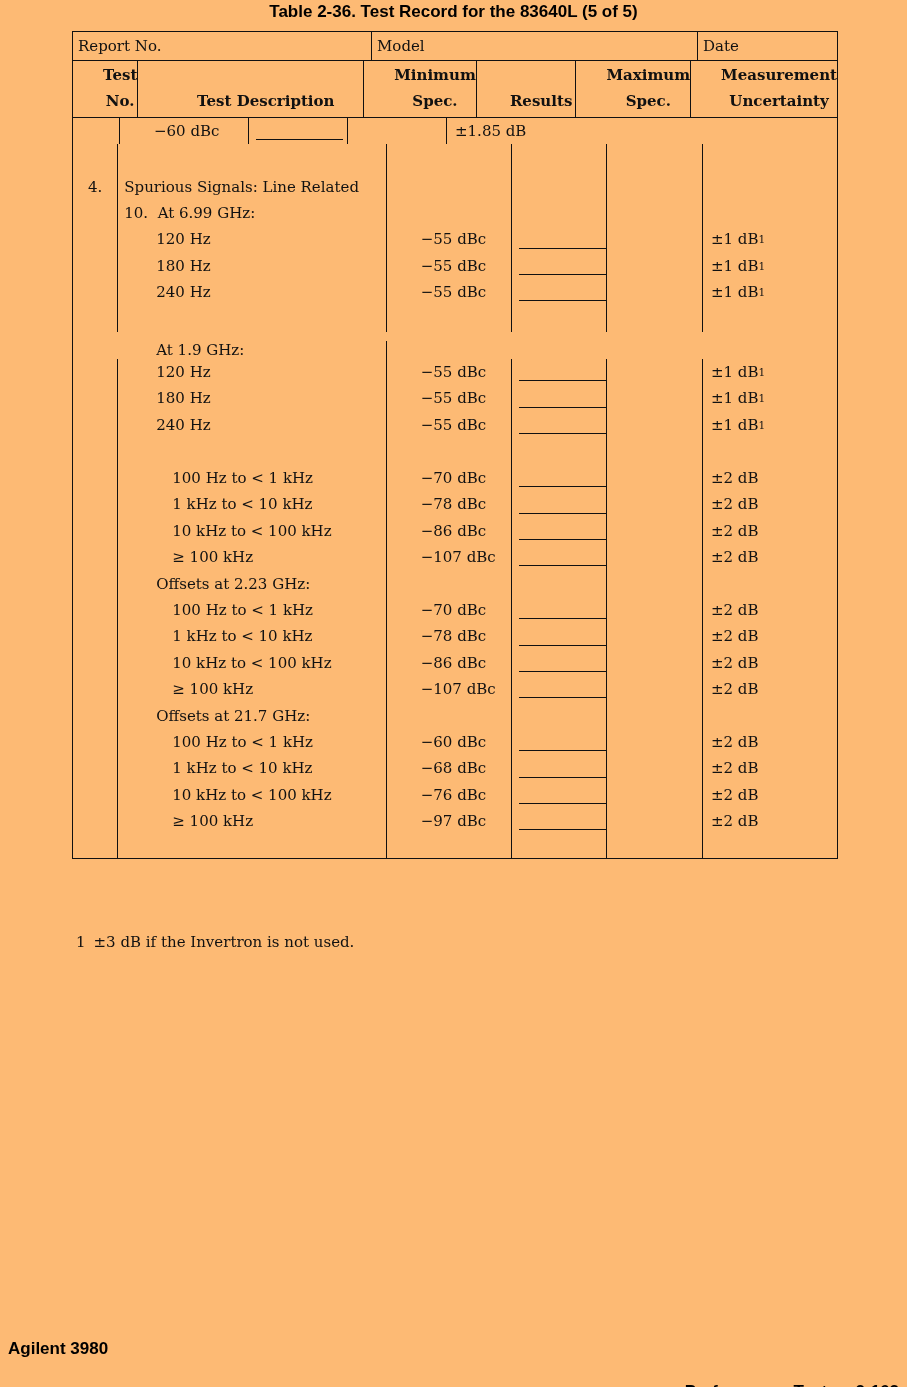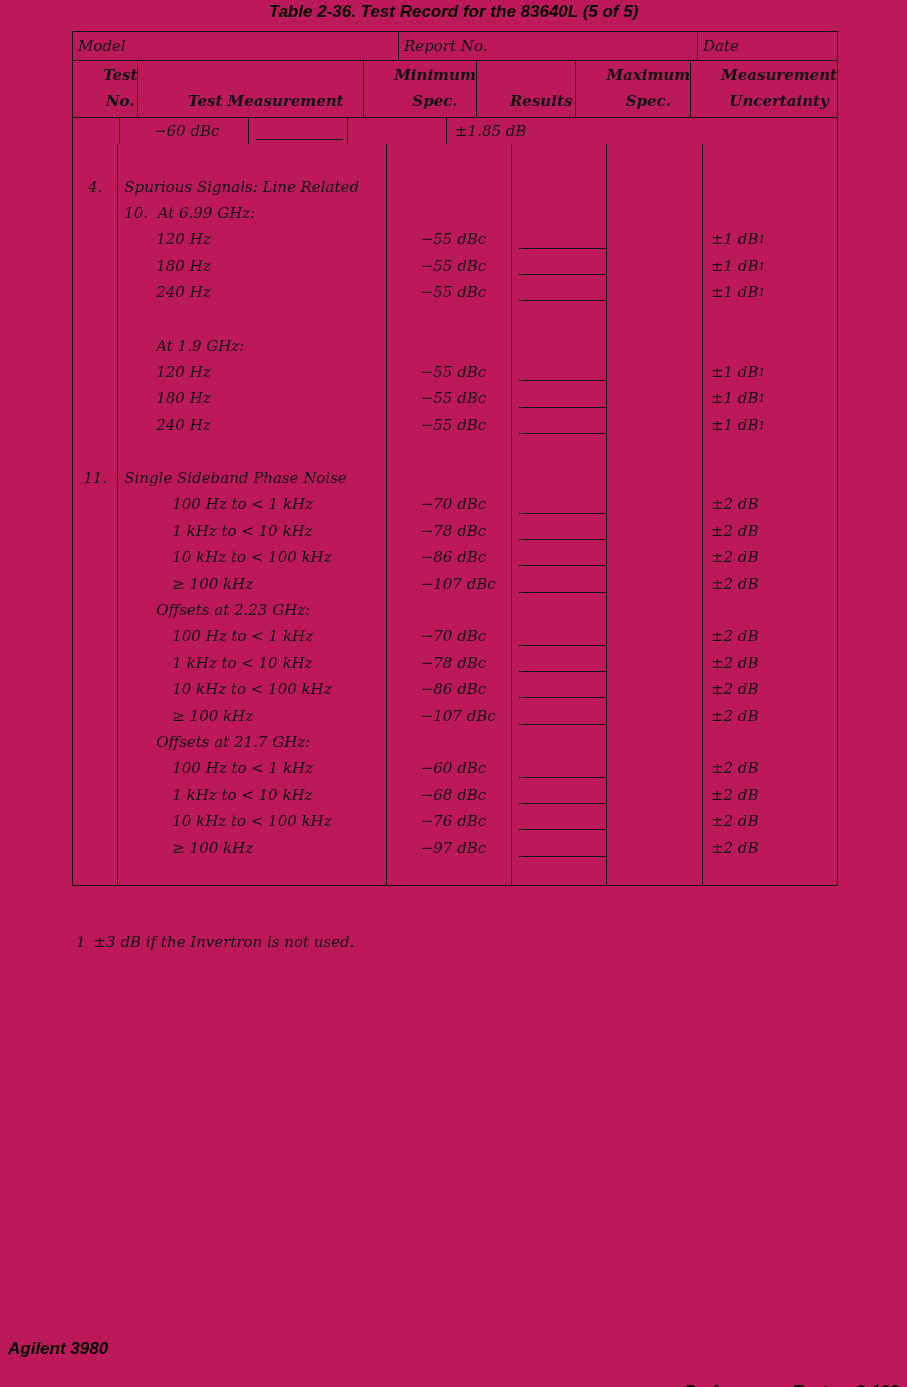--- a/index.html
+++ b/index.html
@@ -1,23 +1,22 @@
 <!DOCTYPE html>
 <html><head>
 <meta charset="utf-8">
 <style>
   html,body{margin:0;padding:0;background:#ffffff;}
   .page{
     position:relative;
     width:907px;height:1387px;
-    background:#be185d;
+    background:#fdba74;
     font-family:"DejaVu Serif", serif;
     color:#111;
     overflow:hidden;
-    font-style:italic;
   }
   .doc-title{
     position:absolute;top:2px;left:0;right:0;
     text-align:center;
     font-family:"Liberation Sans", sans-serif;
     font-weight:bold;font-size:17px;
     color:#000;
   }
   .test-table{
     position:absolute;left:72px;top:31px;width:766px;
@@ -79,33 +78,33 @@
 </head>
 <body>
 
 <div class="page">
 
   <div class="doc-title">Table 2-36. Test Record for the 83640L (5 of 5)</div>
 
   <div class="test-table">
 
     <div class="hrow1">
+      <div class="hcell h1c2">Report No.</div>
       <div class="hcell h1c1">Model</div>
-      <div class="hcell h1c2">Report No.</div>
       <div class="hcell h1c3">Date</div>
     </div>
 
     <div class="hrow2">
       <div class="hcell c0">
         <div class="hline">Test</div>
         <div class="hline">No.</div>
       </div>
       <div class="hcell c1">
         <div class="hline"></div>
-        <div class="hline">Test Measurement</div>
+        <div class="hline">Test Description</div>
       </div>
       <div class="hcell c2">
         <div class="hline">Minimum</div>
         <div class="hline">Spec.</div>
       </div>
       <div class="hcell c3">
         <div class="hline"></div>
         <div class="hline">Results</div>
       </div>
       <div class="hcell c4">
@@ -204,21 +203,21 @@
           </div>
         </div>
         <div class="trow" style="height: 27px;">
           <div class="tcell c0"></div>
           <div class="tcell c1"></div>
           <div class="tcell c2"></div>
           <div class="tcell c3"></div>
           <div class="tcell c4"></div>
           <div class="tcell c5"></div>
         </div>
-        <div class="trow" style="height: 26.4px;">
+        <div class="trow" style="height: 26.4px; align-items: flex-end;">
           <div class="tcell c0"></div>
           <div class="tcell c1">
             <span class="desc" style="padding-left: 38px;">At 1.9 GHz:</span>
           </div>
           <div class="tcell c2"></div>
           <div class="tcell c3"></div>
           <div class="tcell c4"></div>
           <div class="tcell c5"></div>
         </div>
         <div class="trow" style="height: 26.4px;">
@@ -262,30 +261,20 @@
           </div>
           <div class="tcell c4"></div>
           <div class="tcell c5">
             <span>±1 dB</span>
             <sup>1</sup>
           </div>
         </div>
         <div class="trow" style="height: 27px;">
           <div class="tcell c0"></div>
           <div class="tcell c1"></div>
-          <div class="tcell c2"></div>
-          <div class="tcell c3"></div>
-          <div class="tcell c4"></div>
-          <div class="tcell c5"></div>
-        </div>
-        <div class="trow" style="height: 26.4px;">
-          <div class="tcell c0">11.</div>
-          <div class="tcell c1">
-            <span class="desc" style="padding-left: 6px;">Single Sideband Phase Noise</span>
-          </div>
           <div class="tcell c2"></div>
           <div class="tcell c3"></div>
           <div class="tcell c4"></div>
           <div class="tcell c5"></div>
         </div>
         <div class="trow" style="height: 26.4px;">
           <div class="tcell c0"></div>
           <div class="tcell c1">
             <span class="desc" style="padding-left: 54px;">100 Hz to &lt; 1 kHz</span>
           </div>

